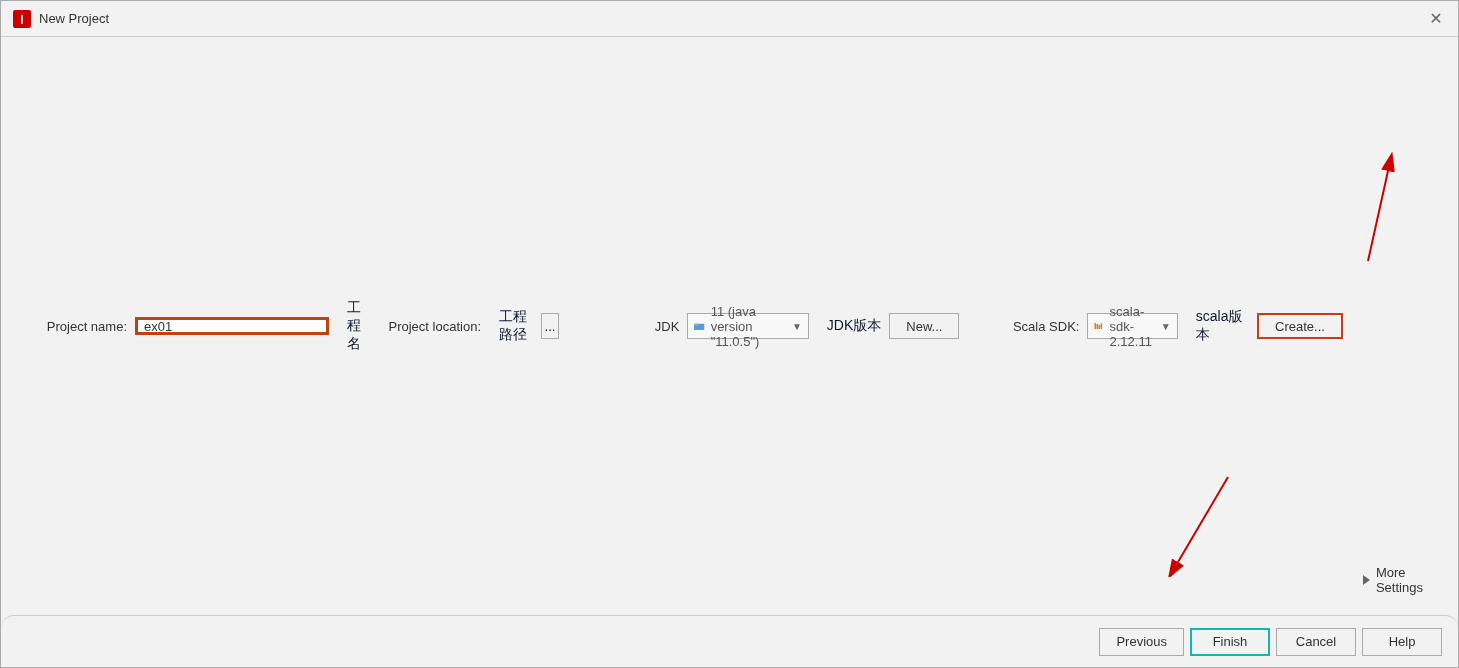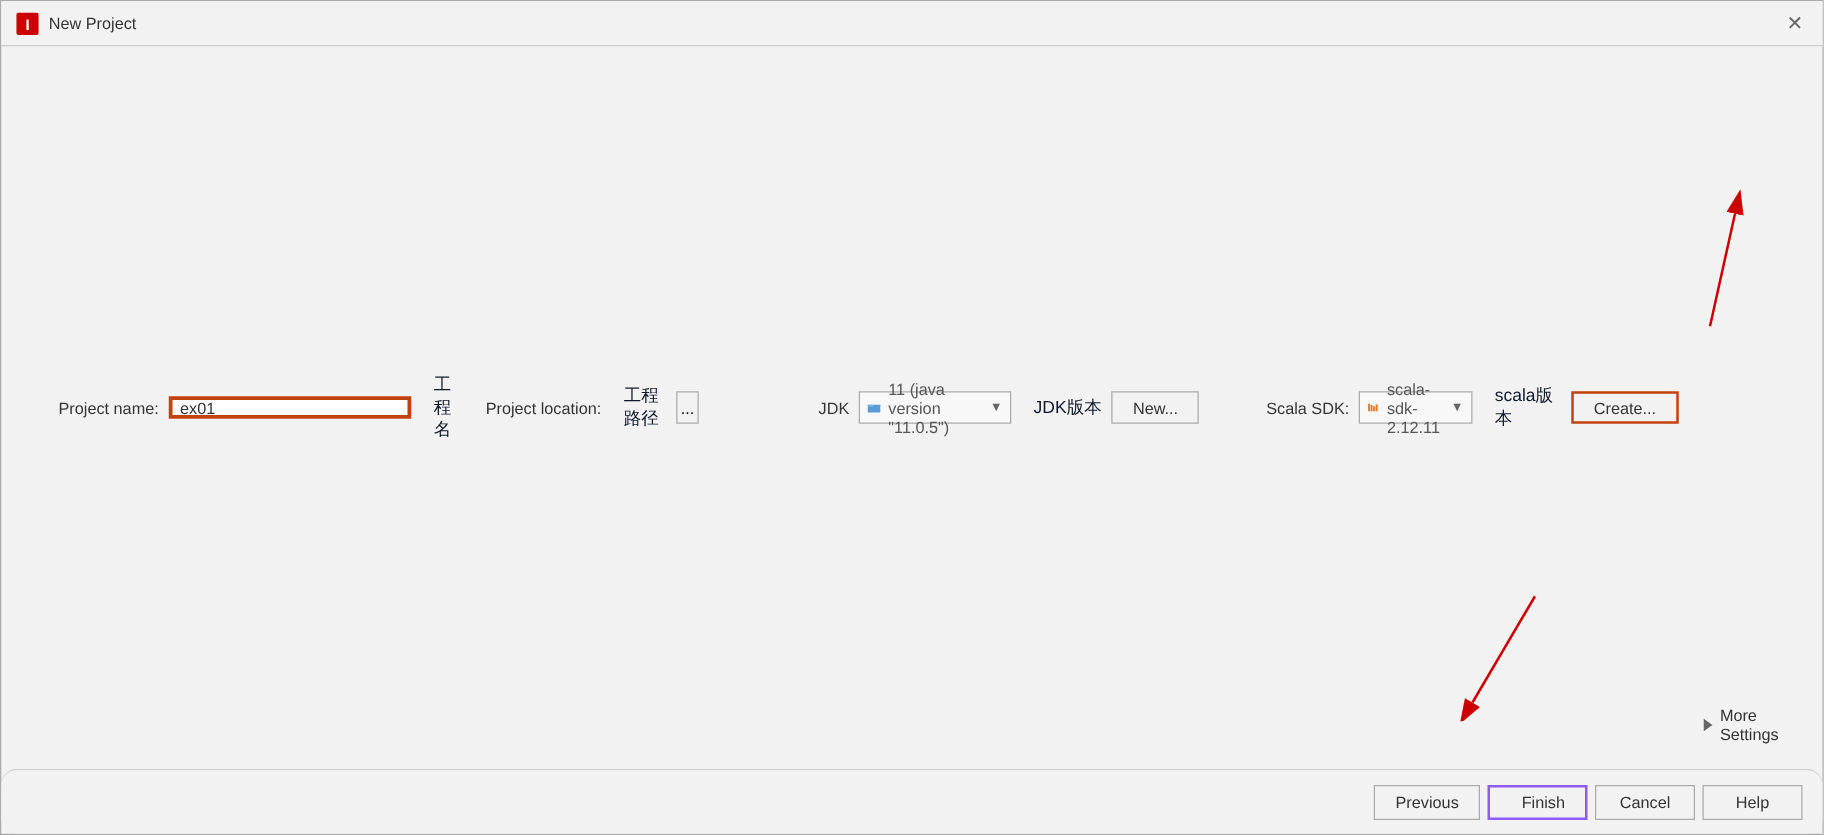--- a/index.html
+++ b/index.html
@@ -169,22 +169,21 @@
       height: 28px;
       padding: 0 16px;
       border: 1px solid #aaa;
       background: #f2f2f2;
       cursor: pointer;
       font-size: 13px;
       color: #333;
       min-width: 80px;
     }
     .footer-btn.primary {
-      border: 2px solid #8b5cf6;
-      text-align: right;
+      border: 2px solid #14b8a6;
     }
     
     .red-arrow-1 {
       position: absolute;
       top: 150px;
       right: 60px;
       width: 200px;
       height: 120px;
       pointer-events: none;
     }

